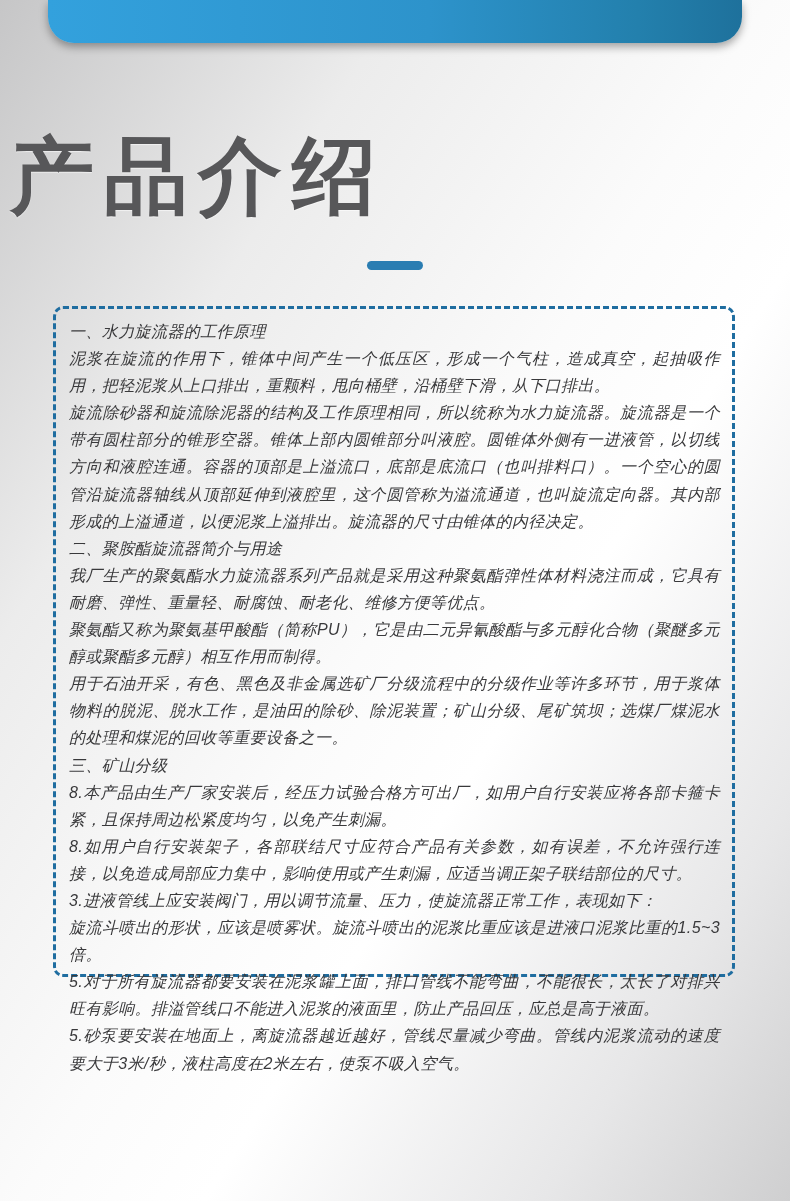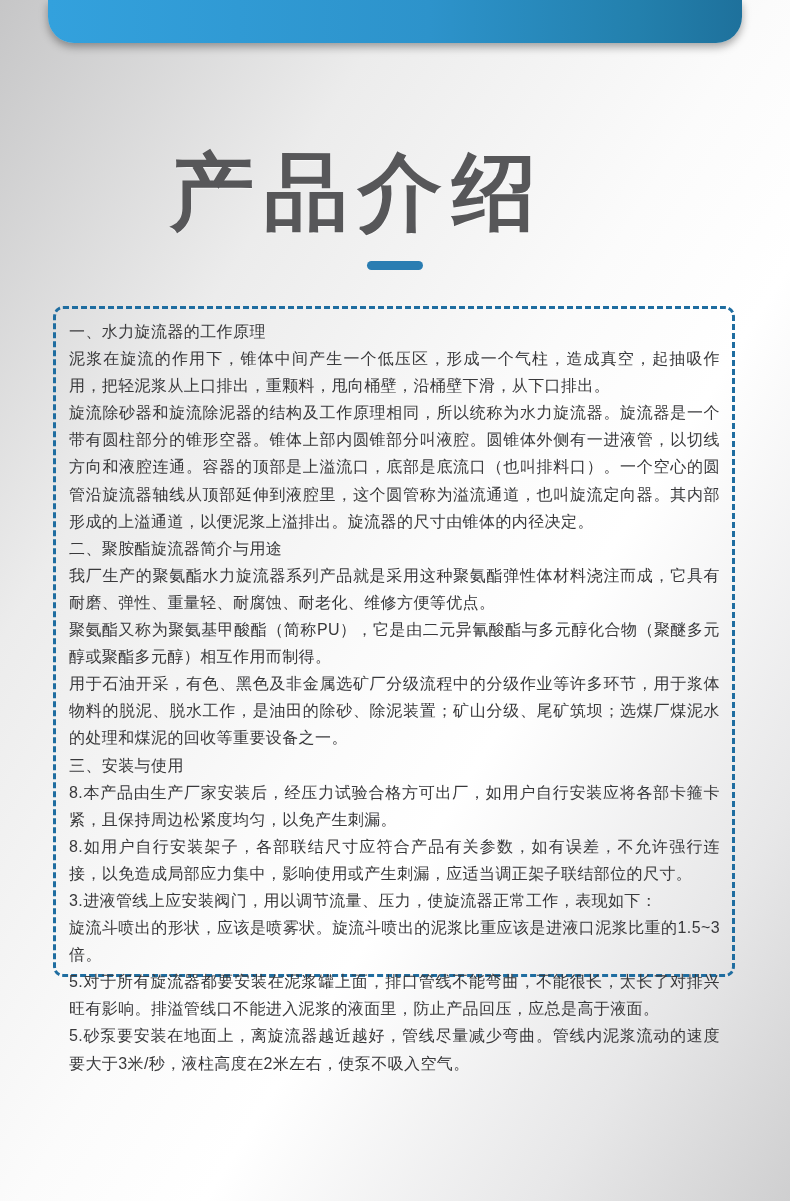--- a/index.html
+++ b/index.html
@@ -9,33 +9,33 @@
     background:linear-gradient(122deg,#c6c6c7 0%,#ececec 26%,#fbfbfb 50%,#ffffff 62%,#e7e7e8 84%,#cfcfd0 100%);
   }
   .top-bar{
     position:absolute;left:48px;top:0;width:694px;height:43px;
     border-radius:0 0 26px 26px;
     background:linear-gradient(to right,#33a1dd 0%,#2d93cb 55%,#2380ad 85%,#1e719c 100%);
     box-shadow:0 4px 8px rgba(0,0,0,0.35);
   }
   .page-title{
     position:absolute;left:0;top:128px;width:706px;
-    text-align:center;font-size:84px;line-height:1.15;font-weight:700;
+    font-size:84px;line-height:1.15;font-weight:700;
     color:#575759;letter-spacing:10px;text-indent:10px;
     text-shadow:0 1px 1px rgba(255,255,255,0.6);
-    margin-top:16px;
   }
   .title-dash{
     position:absolute;left:50%;top:261px;margin-left:-28px;
     width:56px;height:9px;border-radius:5px;background:#2a7db2;
   }
   .intro-box{
     position:absolute;left:53px;top:306px;width:682px;height:671px;
     box-sizing:border-box;border:3px dashed #1f6da0;border-radius:10px;
     padding:9px 12px 10px 13px;
+    font-style:italic;
   }
   .intro-box p{
     margin:0;font-size:16px;line-height:27.1px;color:#39393b;
     text-align:justify;letter-spacing:0.4px;
   }
 </style>
 </head>
 <body>
 
 <div class="top-bar"></div>
@@ -45,20 +45,20 @@
 <div class="title-dash"></div>
 
 <div class="intro-box">
   <p>一、水力旋流器的工作原理</p>
   <p>泥浆在旋流的作用下，锥体中间产生一个低压区，形成一个气柱，造成真空，起抽吸作用，把轻泥浆从上口排出，重颗料，甩向桶壁，沿桶壁下滑，从下口排出。</p>
   <p>旋流除砂器和旋流除泥器的结构及工作原理相同，所以统称为水力旋流器。旋流器是一个带有圆柱部分的锥形空器。锥体上部内圆锥部分叫液腔。圆锥体外侧有一进液管，以切线方向和液腔连通。容器的顶部是上溢流口，底部是底流口（也叫排料口）。一个空心的圆管沿旋流器轴线从顶部延伸到液腔里，这个圆管称为溢流通道，也叫旋流定向器。其内部形成的上溢通道，以便泥浆上溢排出。旋流器的尺寸由锥体的内径决定。</p>
   <p>二、聚胺酯旋流器简介与用途</p>
   <p>我厂生产的聚氨酯水力旋流器系列产品就是采用这种聚氨酯弹性体材料浇注而成，它具有耐磨、弹性、重量轻、耐腐蚀、耐老化、维修方便等优点。</p>
   <p>聚氨酯又称为聚氨基甲酸酯（简称PU），它是由二元异氰酸酯与多元醇化合物（聚醚多元醇或聚酯多元醇）相互作用而制得。</p>
   <p>用于石油开采，有色、黑色及非金属选矿厂分级流程中的分级作业等许多环节，用于浆体物料的脱泥、脱水工作，是油田的除砂、除泥装置；矿山分级、尾矿筑坝；选煤厂煤泥水的处理和煤泥的回收等重要设备之一。</p>
-  <p>三、安装与使用</p>
+  <p>三、矿山分级</p>
   <p>8.本产品由生产厂家安装后，经压力试验合格方可出厂，如用户自行安装应将各部卡箍卡紧，且保持周边松紧度均匀，以免产生刺漏。</p>
   <p>8.如用户自行安装架子，各部联结尺寸应符合产品有关参数，如有误差，不允许强行连接，以免造成局部应力集中，影响使用或产生刺漏，应适当调正架子联结部位的尺寸。</p>
   <p>3.进液管线上应安装阀门，用以调节流量、压力，使旋流器正常工作，表现如下：</p>
   <p>旋流斗喷出的形状，应该是喷雾状。旋流斗喷出的泥浆比重应该是进液口泥浆比重的1.5~3倍。</p>
   <p>5.对于所有旋流器都要安装在泥浆罐上面，排口管线不能弯曲，不能很长，太长了对排兴旺有影响。排溢管线口不能进入泥浆的液面里，防止产品回压，应总是高于液面。</p>
   <p>5.砂泵要安装在地面上，离旋流器越近越好，管线尽量减少弯曲。管线内泥浆流动的速度要大于3米/秒，液柱高度在2米左右，使泵不吸入空气。</p>
 </div>
 
 </body></html>

